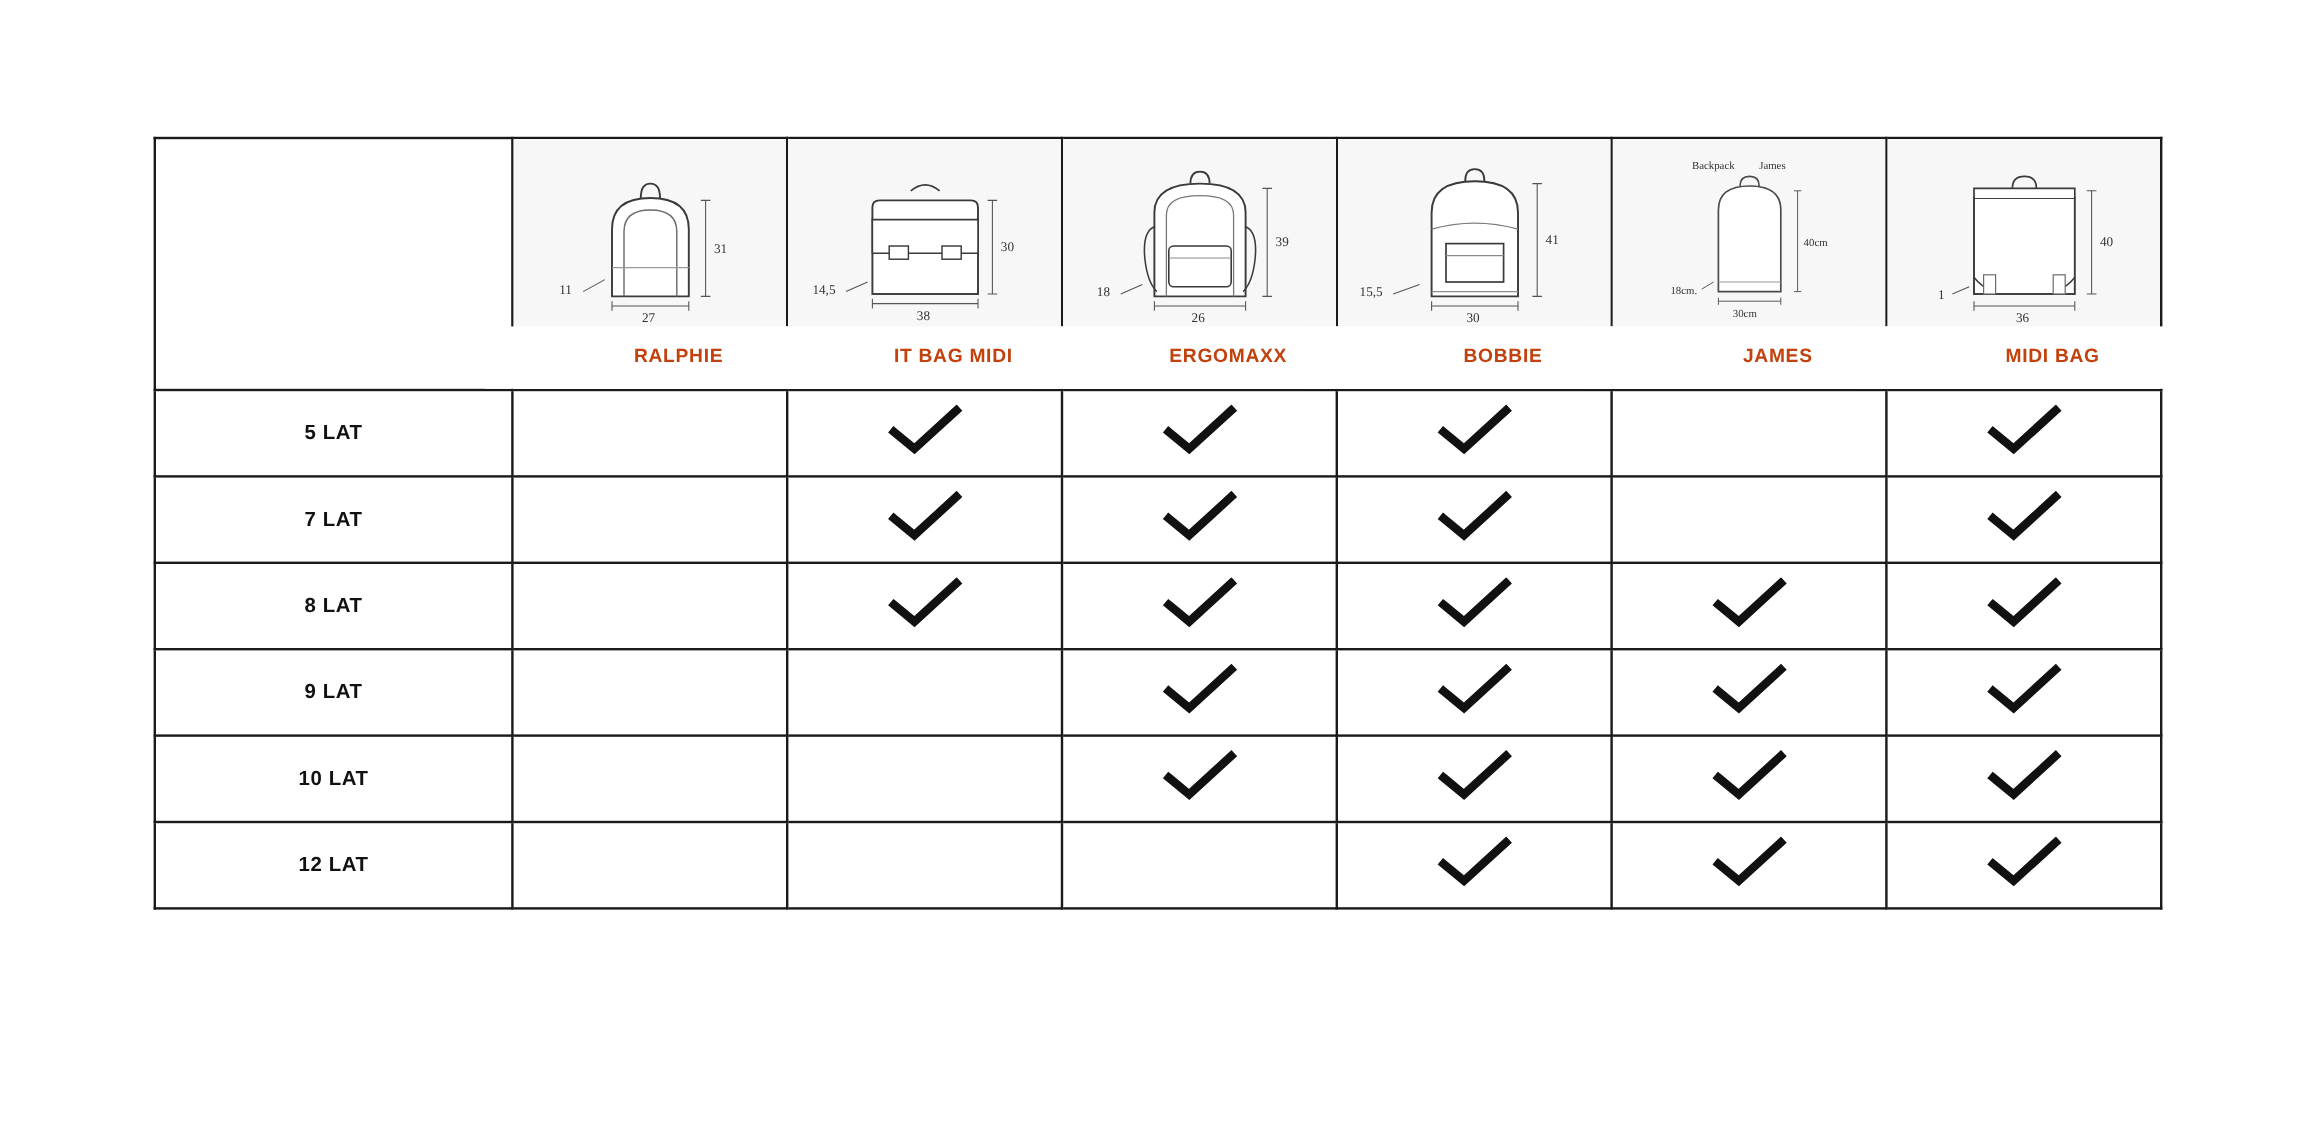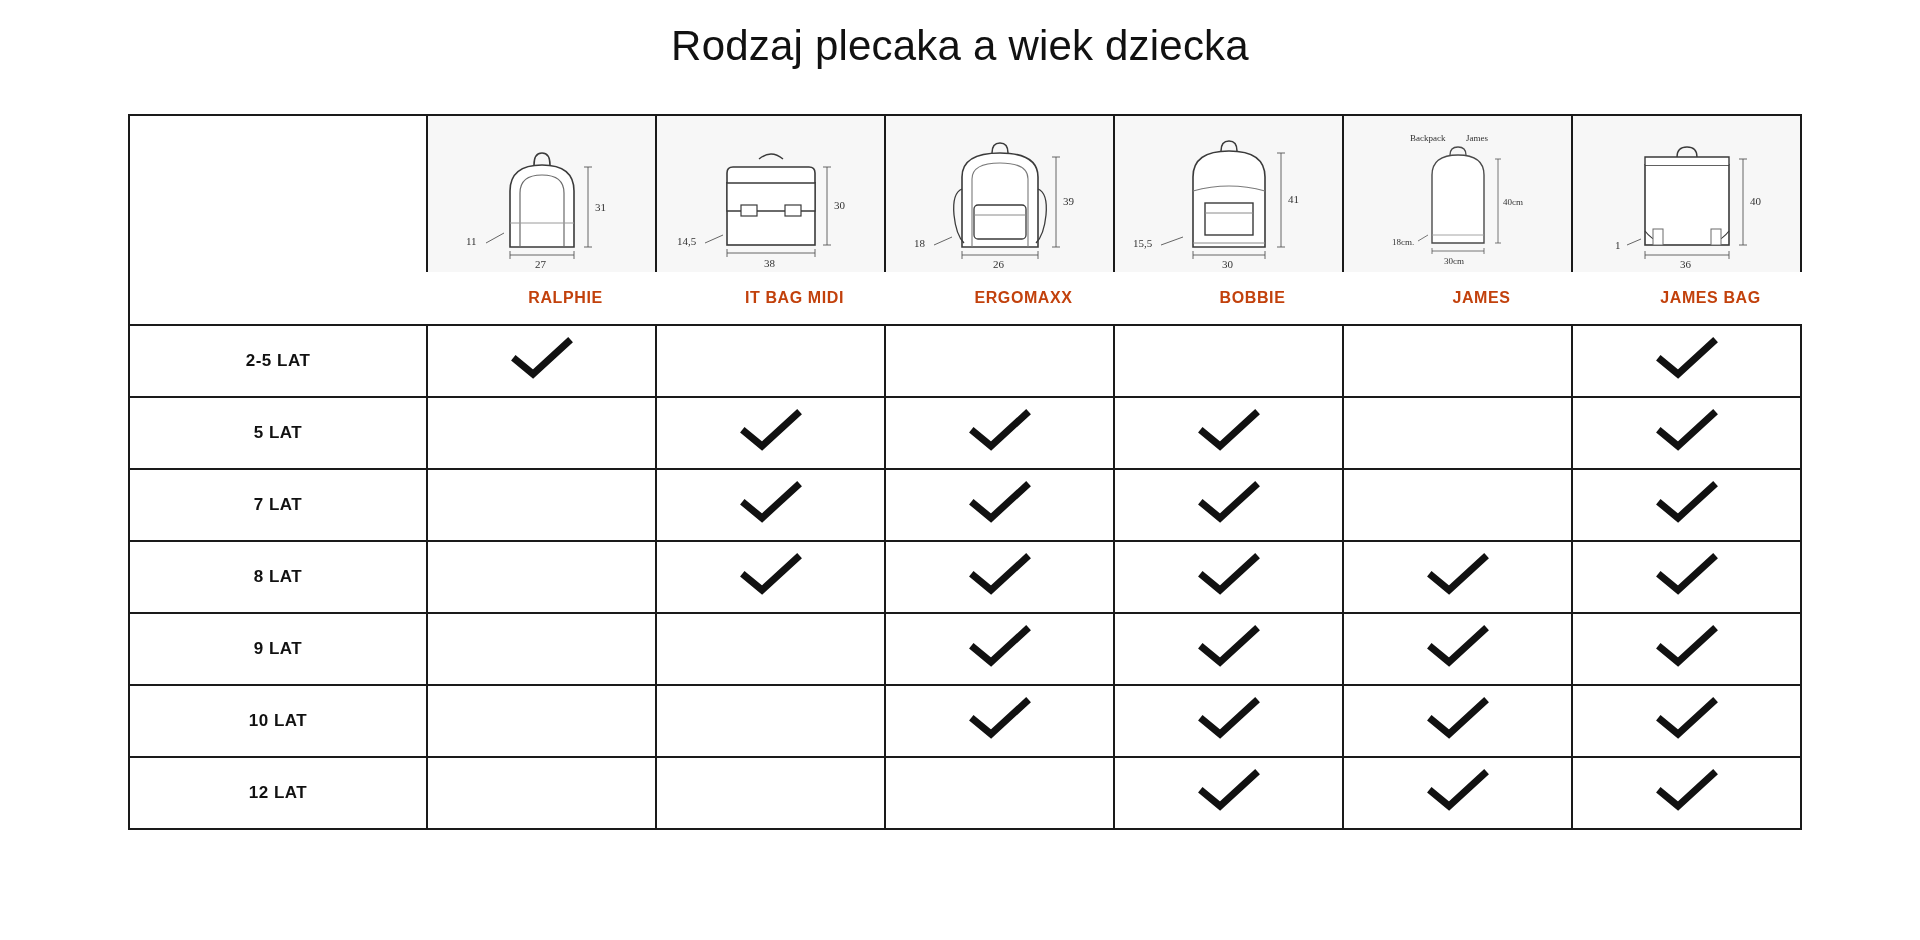--- a/index.html
+++ b/index.html
@@ -124,21 +124,20 @@
     font-family: "Liberation Serif", serif;
     font-size: 9px;
     fill: #333333;
   }
 </style>
 </head>
 <body>
 
 <div class="page">
 
-  <div class="title">Rodzaj plecaka a wiek dziecka</div>
 
   <div class="table-wrap">
     <table class="matrix">
       <colgroup>
         <col class="rowlab">
         <col class="prod">
           <col class="prod">
           <col class="prod">
         <col class="prod">
           <col class="prod">
@@ -292,40 +291,27 @@
                   <line x1="152" y1="126" x2="160" y2="126" stroke="#555" stroke-width="0.9"></line>
                   <text class="dim" x="163" y="86">40</text>
                   <line x1="58" y1="136" x2="142" y2="136" stroke="#555" stroke-width="0.9"></line>
                   <line x1="58" y1="132" x2="58" y2="140" stroke="#555" stroke-width="0.9"></line>
                   <line x1="142" y1="132" x2="142" y2="140" stroke="#555" stroke-width="0.9"></line>
                   <text class="dim" x="93" y="149">36</text>
                   <text class="dim" x="28" y="130">1</text>
                   <line x1="40" y1="126" x2="54" y2="120" stroke="#555" stroke-width="0.9"></line>
                 </svg>
               </div>
-              <div class="prod-name">JAMES BAG</div>
+              <div class="prod-name">MIDI BAG</div>
             </div>
           </td>
         </tr>
       </tbody>
       <tbody id="matrix-body">
           <tr>
-            <td class="age-cell">2-5 LAT</td>
-            <td class="mark-cell"><span class="check"><svg viewBox="0 0 64 44" width="64" height="44" aria-hidden="true">
-                  <path d="M6 23 L23 37 L58 5" fill="none" stroke="#111111" stroke-width="7" stroke-linecap="square" stroke-linejoin="miter"></path>
-                </svg></span></td>
-            <td class="mark-cell"><span class="empty-mark"></span></td>
-            <td class="mark-cell"><span class="empty-mark"></span></td>
-            <td class="mark-cell"><span class="empty-mark"></span></td>
-            <td class="mark-cell"><span class="empty-mark"></span></td>
-            <td class="mark-cell"><span class="check"><svg viewBox="0 0 64 44" width="64" height="44" aria-hidden="true">
-                  <path d="M6 23 L23 37 L58 5" fill="none" stroke="#111111" stroke-width="7" stroke-linecap="square" stroke-linejoin="miter"></path>
-                </svg></span></td>
-          </tr>
-          <tr>
             <td class="age-cell">5 LAT</td>
             <td class="mark-cell"><span class="empty-mark"></span></td>
             <td class="mark-cell"><span class="check"><svg viewBox="0 0 64 44" width="64" height="44" aria-hidden="true">
                   <path d="M6 23 L23 37 L58 5" fill="none" stroke="#111111" stroke-width="7" stroke-linecap="square" stroke-linejoin="miter"></path>
                 </svg></span></td>
             <td class="mark-cell"><span class="check"><svg viewBox="0 0 64 44" width="64" height="44" aria-hidden="true">
                   <path d="M6 23 L23 37 L58 5" fill="none" stroke="#111111" stroke-width="7" stroke-linecap="square" stroke-linejoin="miter"></path>
                 </svg></span></td>
             <td class="mark-cell"><span class="check"><svg viewBox="0 0 64 44" width="64" height="44" aria-hidden="true">
                   <path d="M6 23 L23 37 L58 5" fill="none" stroke="#111111" stroke-width="7" stroke-linecap="square" stroke-linejoin="miter"></path>

